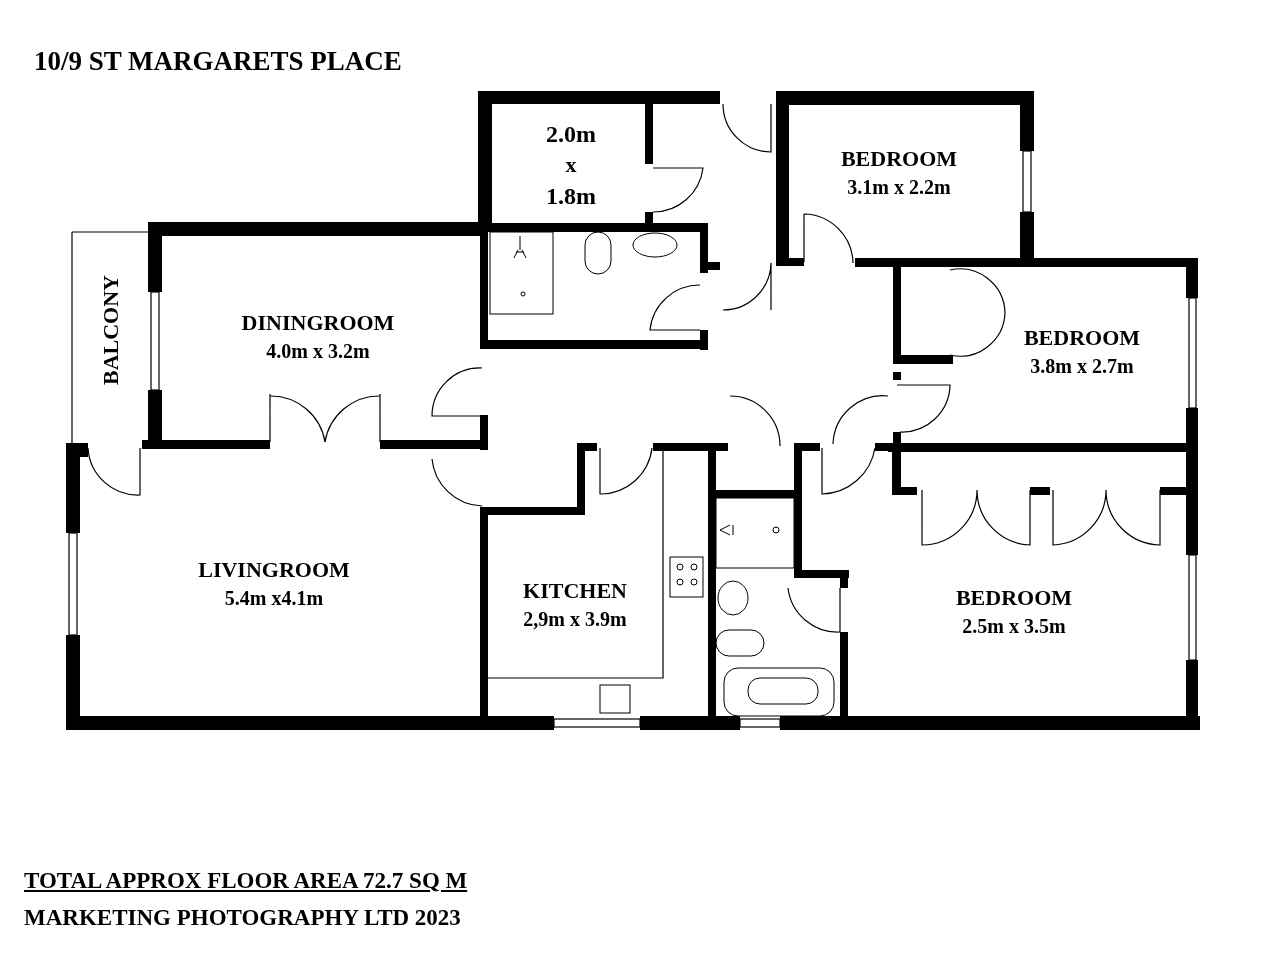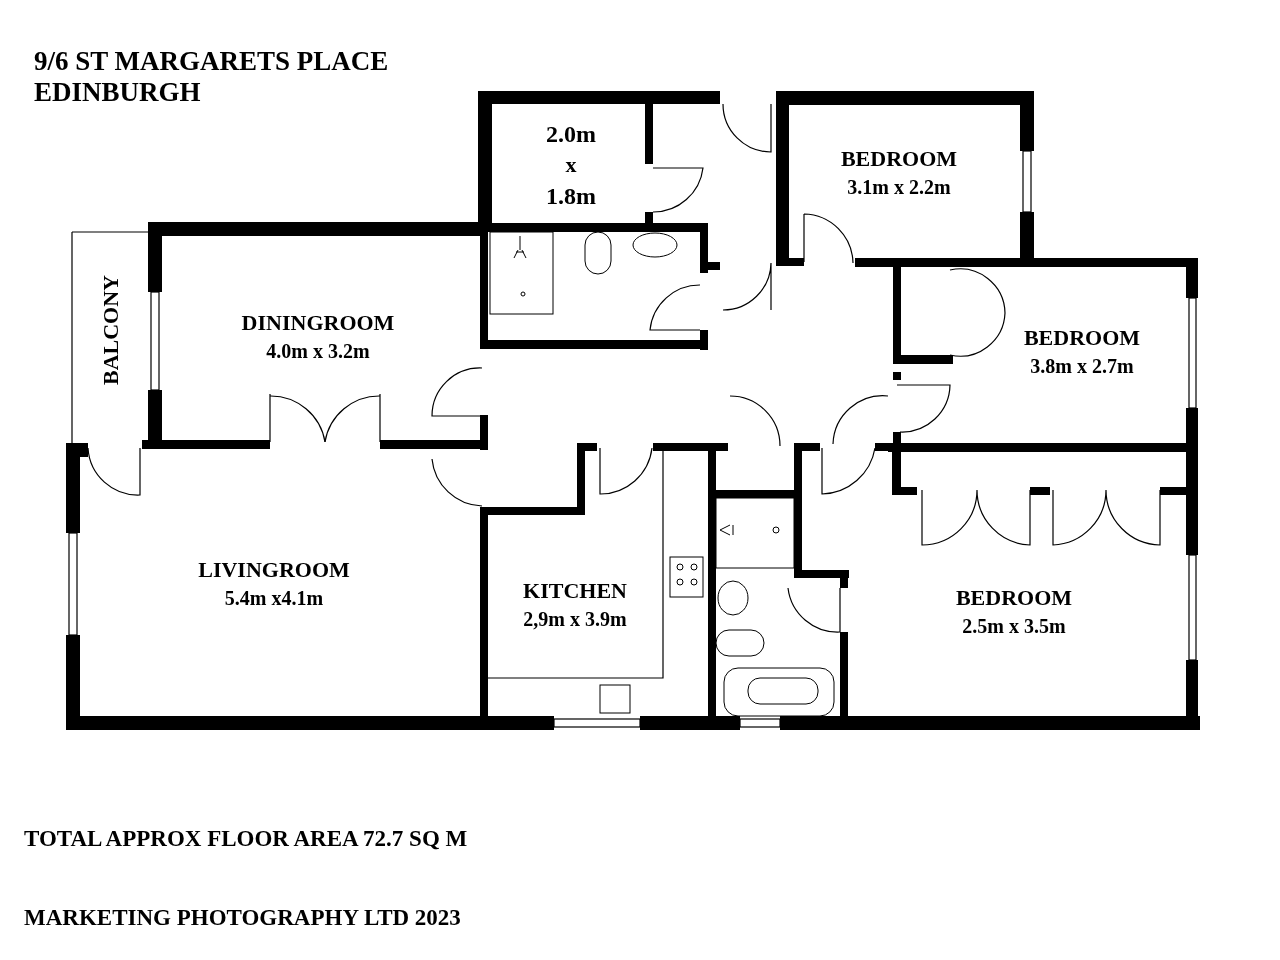--- a/index.html
+++ b/index.html
@@ -6,22 +6,21 @@
   body { width:1280px; height:960px; position:relative; overflow:hidden; font-family:"Liberation Serif","DejaVu Serif",serif; color:#000; }
   .hdr { position:absolute; left:34px; top:46px; font-weight:bold; font-size:27px; line-height:31px; letter-spacing:0px; }
   .ftr { position:absolute; left:24px; font-weight:bold; font-size:23px; }
   #plan { position:absolute; left:0; top:0; }
   .room-label { font-family:"Liberation Serif","DejaVu Serif",serif; font-weight:bold; }
 </style>
 </head>
 <body>
 
 <div class="hdr">
-  <div>9/6 ST MARGARETS PLACE</div>
-  <div>EDINBURGH</div>
+  <div>10/9 ST MARGARETS PLACE</div>
 </div>
 
 <svg id="plan" width="1280" height="960" viewBox="0 0 1280 960" xmlns="http://www.w3.org/2000/svg">
   <g fill="#000">
 
     <rect x="478" y="91" width="242" height="13"></rect>
     <rect x="478" y="91" width="14" height="140"></rect>
     <rect x="645" y="104" width="8" height="60"></rect>
     <rect x="645" y="212" width="8" height="20"></rect>
     <rect x="478" y="223" width="230" height="9"></rect>
@@ -171,14 +170,14 @@
     <text x="274" y="605" font-size="20">5.4m x4.1m</text>
 
     <text x="575" y="598" font-size="22">KITCHEN</text>
     <text x="575" y="626" font-size="20">2,9m x 3.9m</text>
 
     <text x="1014" y="605" font-size="22">BEDROOM</text>
     <text x="1014" y="633" font-size="20">2.5m x 3.5m</text>
   </g>
 </svg>
 
-<div class="ftr" style="top:826px;">TOTAL APPROX FLOOR AREA 72.7 SQ M</div>
+<div class="ftr" style="top:868px;text-decoration:underline;">TOTAL APPROX FLOOR AREA 72.7 SQ M</div>
 <div class="ftr" style="top:905px;">MARKETING PHOTOGRAPHY LTD 2023</div>
 
 </body></html>

